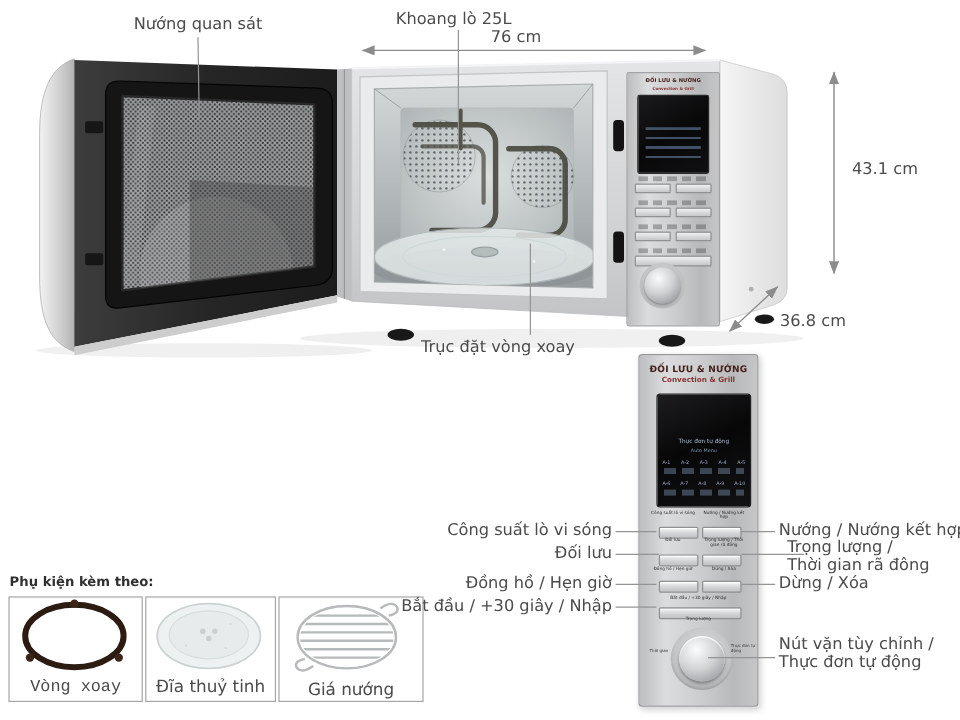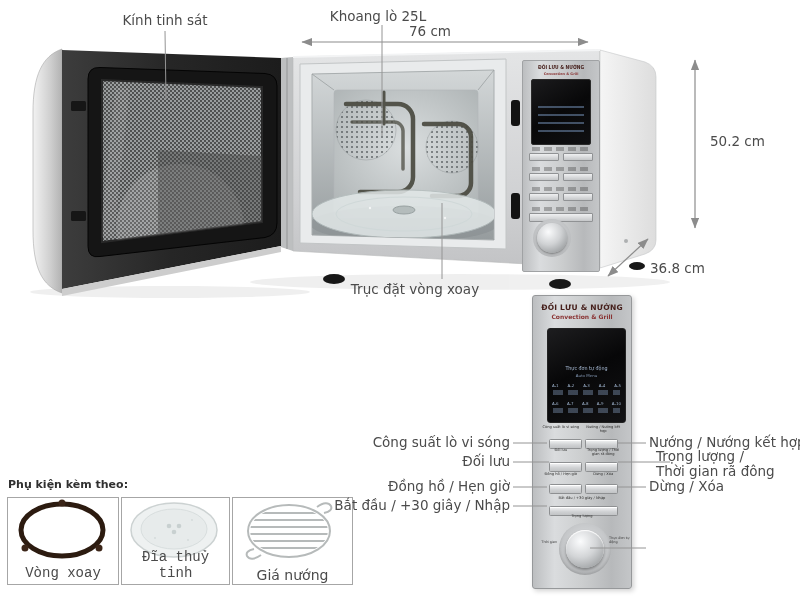--- a/index.html
+++ b/index.html
@@ -216,38 +216,42 @@
       <line x1="513" y1="462" x2="549" y2="462"></line>
       <line x1="513" y1="487" x2="547" y2="487"></line>
       <line x1="513" y1="506" x2="547" y2="506"></line>
       <line x1="618" y1="443" x2="646" y2="443"></line>
       <line x1="618" y1="462" x2="670" y2="462"></line>
       <line x1="618" y1="487" x2="646" y2="487"></line>
       <line x1="590" y1="548" x2="646" y2="548"></line>
     </g>
   </svg>
 
-  <div class="lbl center" style="left:165px;top:13px;">Kính tinh sát</div>
+  <div class="lbl center" style="left:165px;top:13px;">Nướng quan sát</div>
   <div class="lbl center" style="left:378px;top:9px;text-align:right;">Khoang lò 25L</div>
   <div class="lbl center" style="left:430px;top:24px;">76 cm</div>
-  <div class="lbl" style="left:710px;top:134px;">50.2 cm</div>
+  <div class="lbl" style="left:710px;top:134px;">43.1 cm</div>
   <div class="lbl" style="left:650px;top:261px;">36.8 cm</div>
   <div class="lbl center" style="left:415px;top:282px;">Trục đặt vòng xoay</div>
 
   <div class="lbl right" style="right:290px;top:435px;">Công suất lò vi sóng</div>
   <div class="lbl right" style="right:290px;top:454px;">Đối lưu</div>
   <div class="lbl right" style="right:290px;top:479px;">Đồng hồ / Hẹn giờ</div>
   <div class="lbl right" style="right:290px;top:498px;">Bắt đầu / +30 giây / Nhập</div>
 
   <div class="lbl" style="left:649px;top:435px;">Nướng / Nướng kết hợp</div>
   <div class="lbl wrap" style="left:656px;top:449px;width:136px;text-align:left;">
     <span>Trọng lượng /</span><br>
     <span>Thời gian rã đông</span>
   </div>
   <div class="lbl" style="left:649px;top:479px;">Dừng / Xóa</div>
+  <div class="lbl wrap" style="left:649px;top:530px;width:150px;">
+    <span>Nút vặn tùy chỉnh /</span><br>
+    <span>Thực đơn tự động</span>
+  </div>
 
   <div class="minipanel brushed">
     <div class="mp-title">ĐỐI LƯU &amp; NƯỚNG</div>
     <div class="mp-sub">Convection &amp; Grill</div>
     <div class="mp-display"></div>
     <div class="mp-smudge" style="top:86px;"></div>
     <div class="mp-row" style="top:92px;">
         <div class="mp-btn"></div>
         <div class="mp-btn"></div>
       </div>
@@ -341,21 +345,21 @@
     <div class="acc-box" style="width:110px;font-family:Liberation Mono, monospace;">
       <svg width="108" height="64" viewBox="0 0 108 64">
         <ellipse cx="54" cy="32" rx="41" ry="26" fill="none" stroke="#2c1b10" stroke-width="5"></ellipse>
         <circle cx="54" cy="5" r="3.5" fill="#3b2518"></circle>
         <circle cx="17" cy="50" r="3.5" fill="#3b2518"></circle>
         <circle cx="91" cy="50" r="3.5" fill="#3b2518"></circle>
       </svg>
       <div class="alabel">Vòng xoay</div>
     </div>
 
-    <div class="acc-box" style="width:107px;font-family:Liberation Mono, monospace;">
+    <div class="acc-box" style="width:107px;">
       <svg width="105" height="64" viewBox="0 0 105 64">
         <ellipse cx="52" cy="32" rx="43" ry="27" fill="#eef1f1" stroke="#ccd2d2" stroke-width="1.5"></ellipse>
         <ellipse cx="52" cy="31" rx="33" ry="20" fill="#e7ebeb" stroke="#d8dede"></ellipse>
         <circle cx="47" cy="28" r="2.3" fill="#c8d0d0"></circle>
           <circle cx="57" cy="28" r="2.3" fill="#c8d0d0"></circle>
           <circle cx="52" cy="34" r="2.3" fill="#c8d0d0"></circle>
         <circle cx="33" cy="40" r="0.9" fill="#d3d9d9"></circle>
           <circle cx="70" cy="22" r="0.9" fill="#d3d9d9"></circle>
           <circle cx="66" cy="42" r="0.9" fill="#d3d9d9"></circle>
       </svg>

